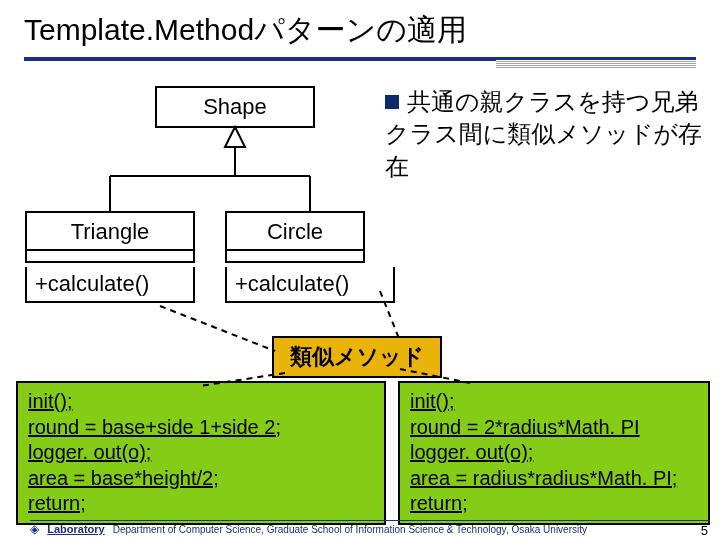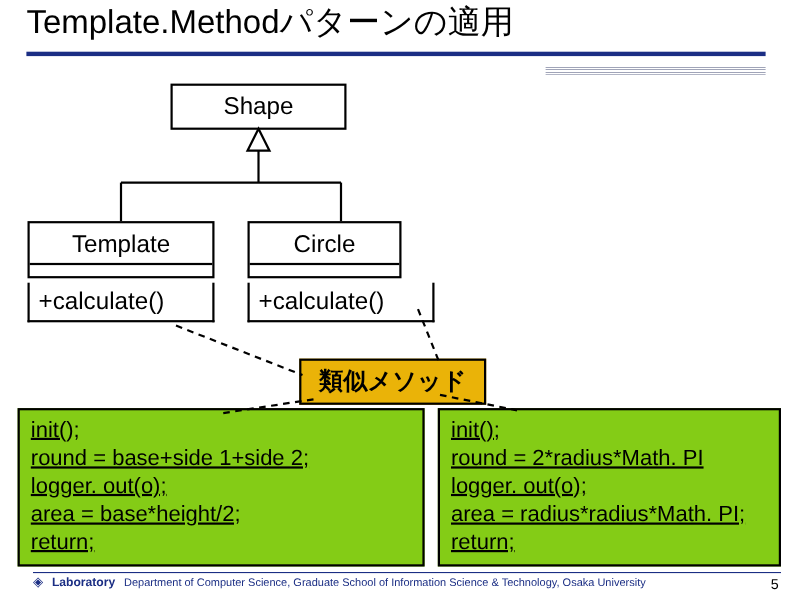--- a/index.html
+++ b/index.html
@@ -7,21 +7,21 @@
     margin: 0;
     width: 720px;
     height: 540px;
     font-family: Arial, "Hiragino Sans", "Meiryo", sans-serif;
     background: #fff;
     position: relative;
     overflow: hidden;
   }
   .title {
     font-size: 30px;
-    padding: 0 0 6px 24px;
+    padding: 10px 0 6px 24px;
     color: #000;
   }
   .rule {
     height: 4px;
     background: #1b2e84;
     margin: 0 24px 0 24px;
   }
   .rule-shadow {
     position: absolute;
     right: 24px;
@@ -102,21 +102,21 @@
     left: 30px;
     right: 10px;
     font-size: 10px;
     color: #1b2e84;
     border-top: 1px solid #1b2e84;
     display: flex;
     gap: 8px;
     align-items: baseline;
     padding-top: 1px;
   }
-  .footer .lab { color:#1b2e84; font-weight:bold; font-size:11px;}
+  .footer .lab { color:#1b2e84; font-weight:bold; font-size:11px;text-decoration:underline;}
   .footer .dept { }
   .page-num {
     position: absolute;
     right: 12px;
     bottom: 2px;
     font-size: 13px;
     color: #000;
   }
 </style>
 </head>
@@ -126,35 +126,38 @@
 <div class="rule"></div>
 <div class="rule-shadow"></div>
 
 <div class="canvas">
 
   <div class="uml-box" style="left:155px; top:25px; width:160px;">
     <span>Shape</span>
   </div>
 
   <div class="uml-box sub" style="left:25px; top:150px; width:170px;">
-    <span>Template</span>
+    <span>Triangle</span>
     <div class="sep"></div>
   </div>
   <div class="uml-box" style="left:25px; top:206px; width:170px; border-top:none; text-align:left; padding:4px 8px;">
     <span>+calculate()</span>
   </div>
 
   <div class="uml-box sub" style="left:225px; top:150px; width:140px;">
     <span>Circle</span>
     <div class="sep"></div>
   </div>
   <div class="uml-box" style="left:225px; top:206px; width:170px; border-top:none; text-align:left; padding:4px 8px;">
     <span>+calculate()</span>
   </div>
 
+  <div class="bullet-box">
+    <span class="bullet-sq"></span><span>共通の親クラスを持つ兄弟クラス間に類似メソッドが存在</span>
+  </div>
 
   <div class="label-similar">類似メソッド</div>
 
   <div class="code-box" style="left:16px; top:320px; width:370px;">init();
 round = base+side 1+side 2;
 logger. out(o);
 area = base*height/2;
 return;</div>
   <div class="code-box" style="left:398px; top:320px; width:312px;">init();
 round = 2*radius*Math. PI

